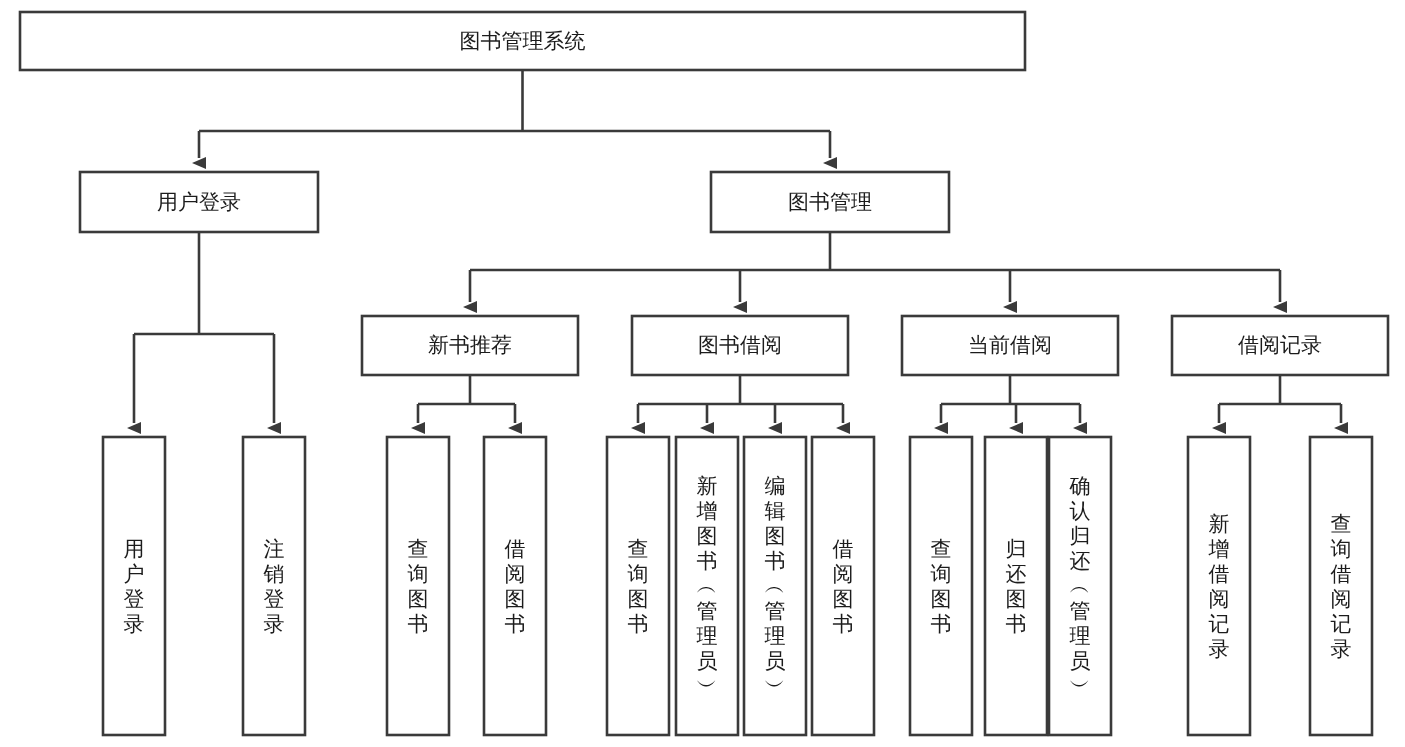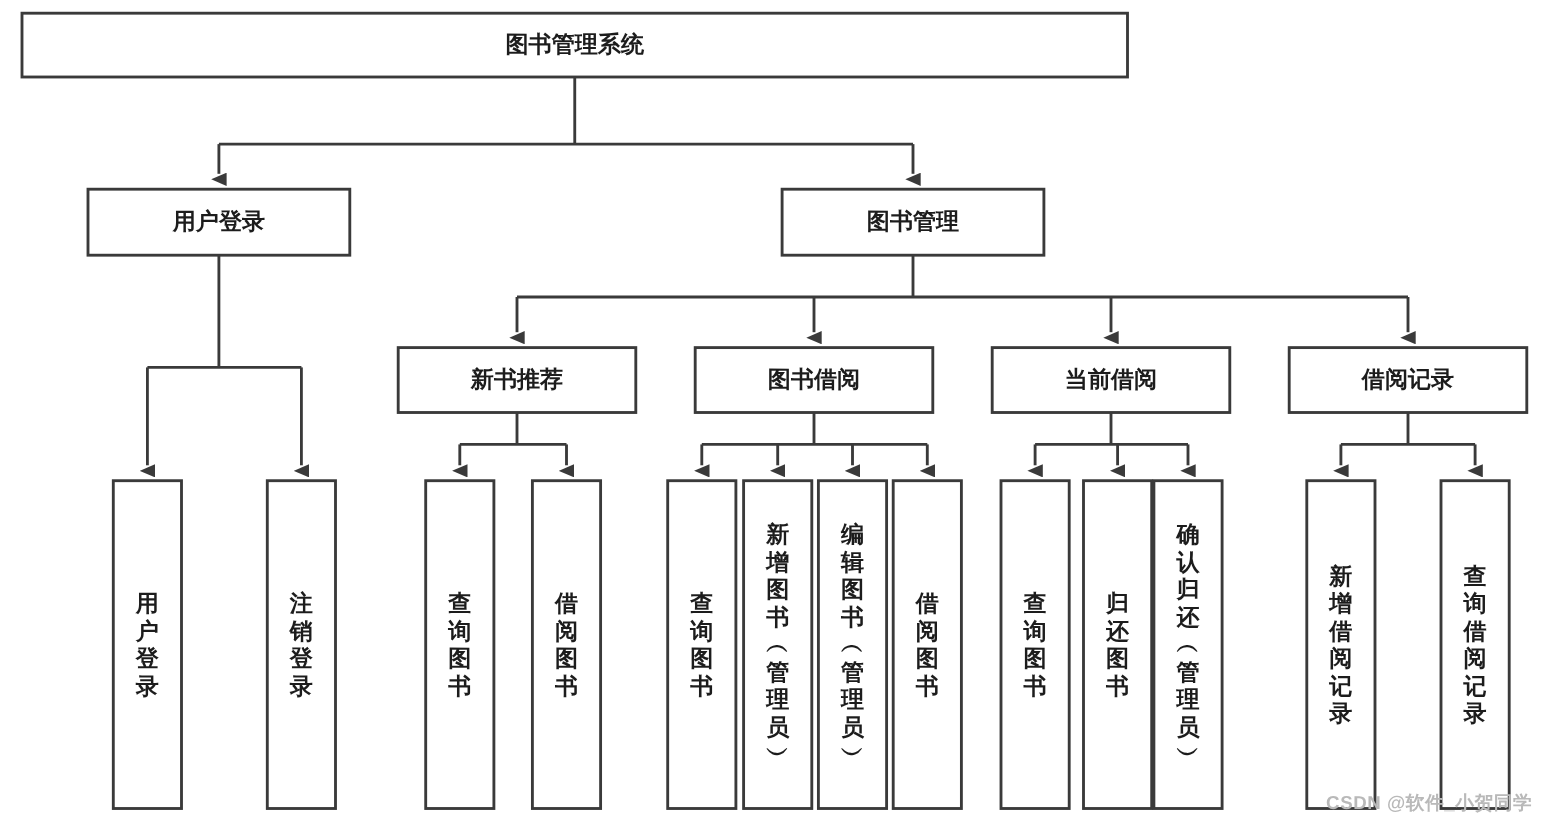--- a/index.html
+++ b/index.html
@@ -13,21 +13,20 @@
     font-family: "Liberation Sans", "DejaVu Sans", sans-serif;
     overflow: hidden;
     position: relative;
   }
   #diagram-root {
     position: absolute;
     left: 0;
     top: 0;
     width: 1405px;
     height: 747px;
-    font-weight: bold;
   }
   svg.diagram {
     display: block;
     width: 1405px;
     height: 747px;
   }
   .node-rect {
     fill: #ffffff;
     stroke: #3a3a3a;
     stroke-width: 2.6;
@@ -189,14 +188,13 @@
           <rect x="1188" y="437" width="62" height="298" class="node-rect"></rect>
           <text x="1219" class="node-label-vert"><tspan x="1219" y="530.5">新</tspan><tspan x="1219" y="555.5">增</tspan><tspan x="1219" y="580.5">借</tspan><tspan x="1219" y="605.5">阅</tspan><tspan x="1219" y="630.5">记</tspan><tspan x="1219" y="655.5">录</tspan></text>
         </g>
         <g>
           <rect x="1310" y="437" width="62" height="298" class="node-rect"></rect>
           <text x="1341" class="node-label-vert"><tspan x="1341" y="530.5">查</tspan><tspan x="1341" y="555.5">询</tspan><tspan x="1341" y="580.5">借</tspan><tspan x="1341" y="605.5">阅</tspan><tspan x="1341" y="630.5">记</tspan><tspan x="1341" y="655.5">录</tspan></text>
         </g>
       </g>
   </svg>
 
-  <div class="watermark">CSDN @软件_小贺同学</div>
 </div>
 
 </body></html>

